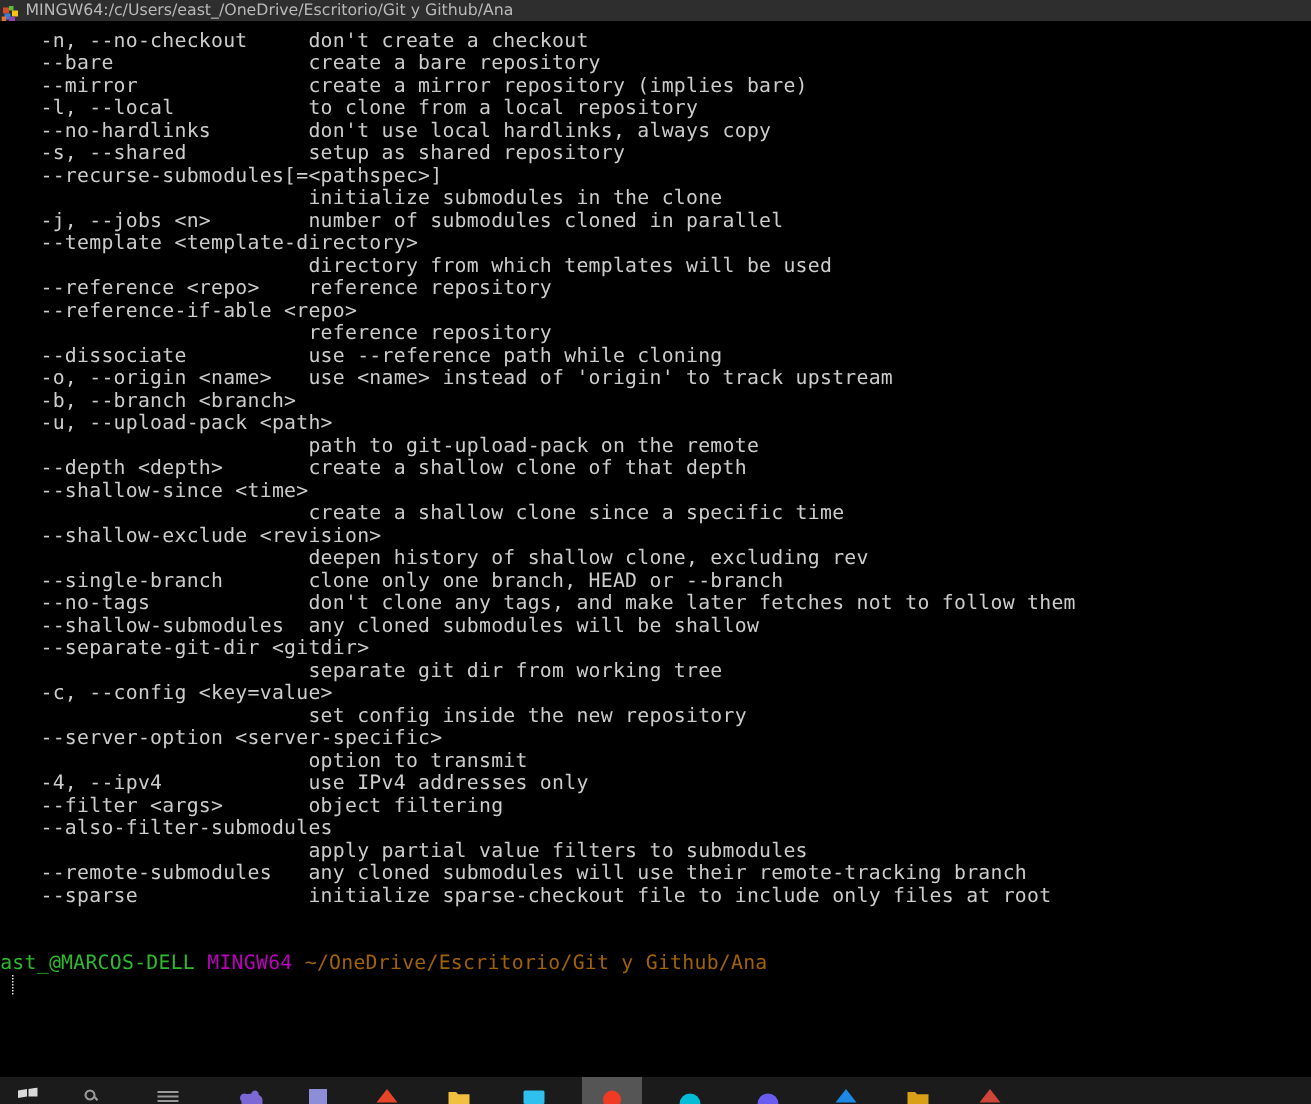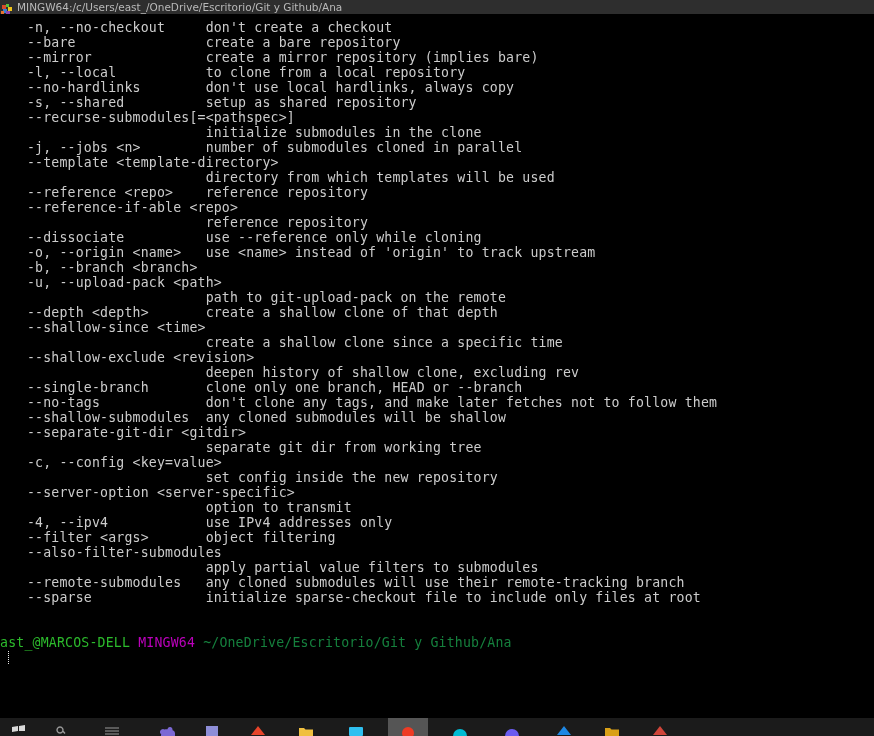--- a/index.html
+++ b/index.html
@@ -168,21 +168,21 @@
         <div class="line help">--no-hardlinks        don't use local hardlinks, always copy</div>
         <div class="line help">-s, --shared          setup as shared repository</div>
         <div class="line help">--recurse-submodules[=&lt;pathspec&gt;]</div>
         <div class="line help">                      initialize submodules in the clone</div>
         <div class="line help">-j, --jobs &lt;n&gt;        number of submodules cloned in parallel</div>
         <div class="line help">--template &lt;template-directory&gt;</div>
         <div class="line help">                      directory from which templates will be used</div>
         <div class="line help">--reference &lt;repo&gt;    reference repository</div>
         <div class="line help">--reference-if-able &lt;repo&gt;</div>
         <div class="line help">                      reference repository</div>
-        <div class="line help">--dissociate          use --reference only while cloning</div>
+        <div class="line help">--dissociate          use --reference path while cloning</div>
         <div class="line help">-o, --origin &lt;name&gt;   use &lt;name&gt; instead of 'origin' to track upstream</div>
         <div class="line help">-b, --branch &lt;branch&gt;</div>
         <div class="line help">-u, --upload-pack &lt;path&gt;</div>
         <div class="line help">                      path to git-upload-pack on the remote</div>
         <div class="line help">--depth &lt;depth&gt;       create a shallow clone of that depth</div>
         <div class="line help">--shallow-since &lt;time&gt;</div>
         <div class="line help">                      create a shallow clone since a specific time</div>
         <div class="line help">--shallow-exclude &lt;revision&gt;</div>
         <div class="line help">                      deepen history of shallow clone, excluding rev</div>
         <div class="line help">--single-branch       clone only one branch, HEAD or --branch</div>
@@ -195,21 +195,21 @@
         <div class="line help">--server-option &lt;server-specific&gt;</div>
         <div class="line help">                      option to transmit</div>
         <div class="line help">-4, --ipv4            use IPv4 addresses only</div>
         <div class="line help">--filter &lt;args&gt;       object filtering</div>
         <div class="line help">--also-filter-submodules</div>
         <div class="line help">                      apply partial value filters to submodules</div>
         <div class="line help">--remote-submodules   any cloned submodules will use their remote-tracking branch</div>
         <div class="line help">--sparse              initialize sparse-checkout file to include only files at root</div>
         <div class="line blank"> </div>
         <div class="line blank"> </div>
-        <div class="promptline"><span class="p-user" style="color: rgb(44, 187, 44);">east_@MARCOS-DELL</span><span> </span><span class="p-host" style="color: rgb(187, 0, 187);">MINGW64</span><span> </span><span class="p-path" style="color: #15803d;">~/OneDrive/Escritorio/Git y Github/Ana</span></div>
+        <div class="promptline"><span class="p-user" style="color: rgb(44, 187, 44);">east_@MARCOS-DELL</span><span> </span><span class="p-host" style="color: rgb(187, 0, 187);">MINGW64</span><span> </span><span class="p-path" style="color: #a16207;">~/OneDrive/Escritorio/Git y Github/Ana</span></div>
         <div class="cursorline"><span class="p-dollar" style="color: rgb(176, 96, 16);">$</span><span class="cursor-box"></span></div>
       </div>
   </div>
 
   <div class="taskbar" id="taskbar" style="background: rgb(27, 27, 27);">
       <div class="tb-item" style="left: -2px;">
         <svg class="tb-glyph" viewBox="0 0 18 11">
           <path d="M3 2 L9 1 L9 6 L3 7 Z M10 1 L16 0 L16 6 L10 6 Z" fill="#d9d9d9"></path>
         </svg>
       </div>

